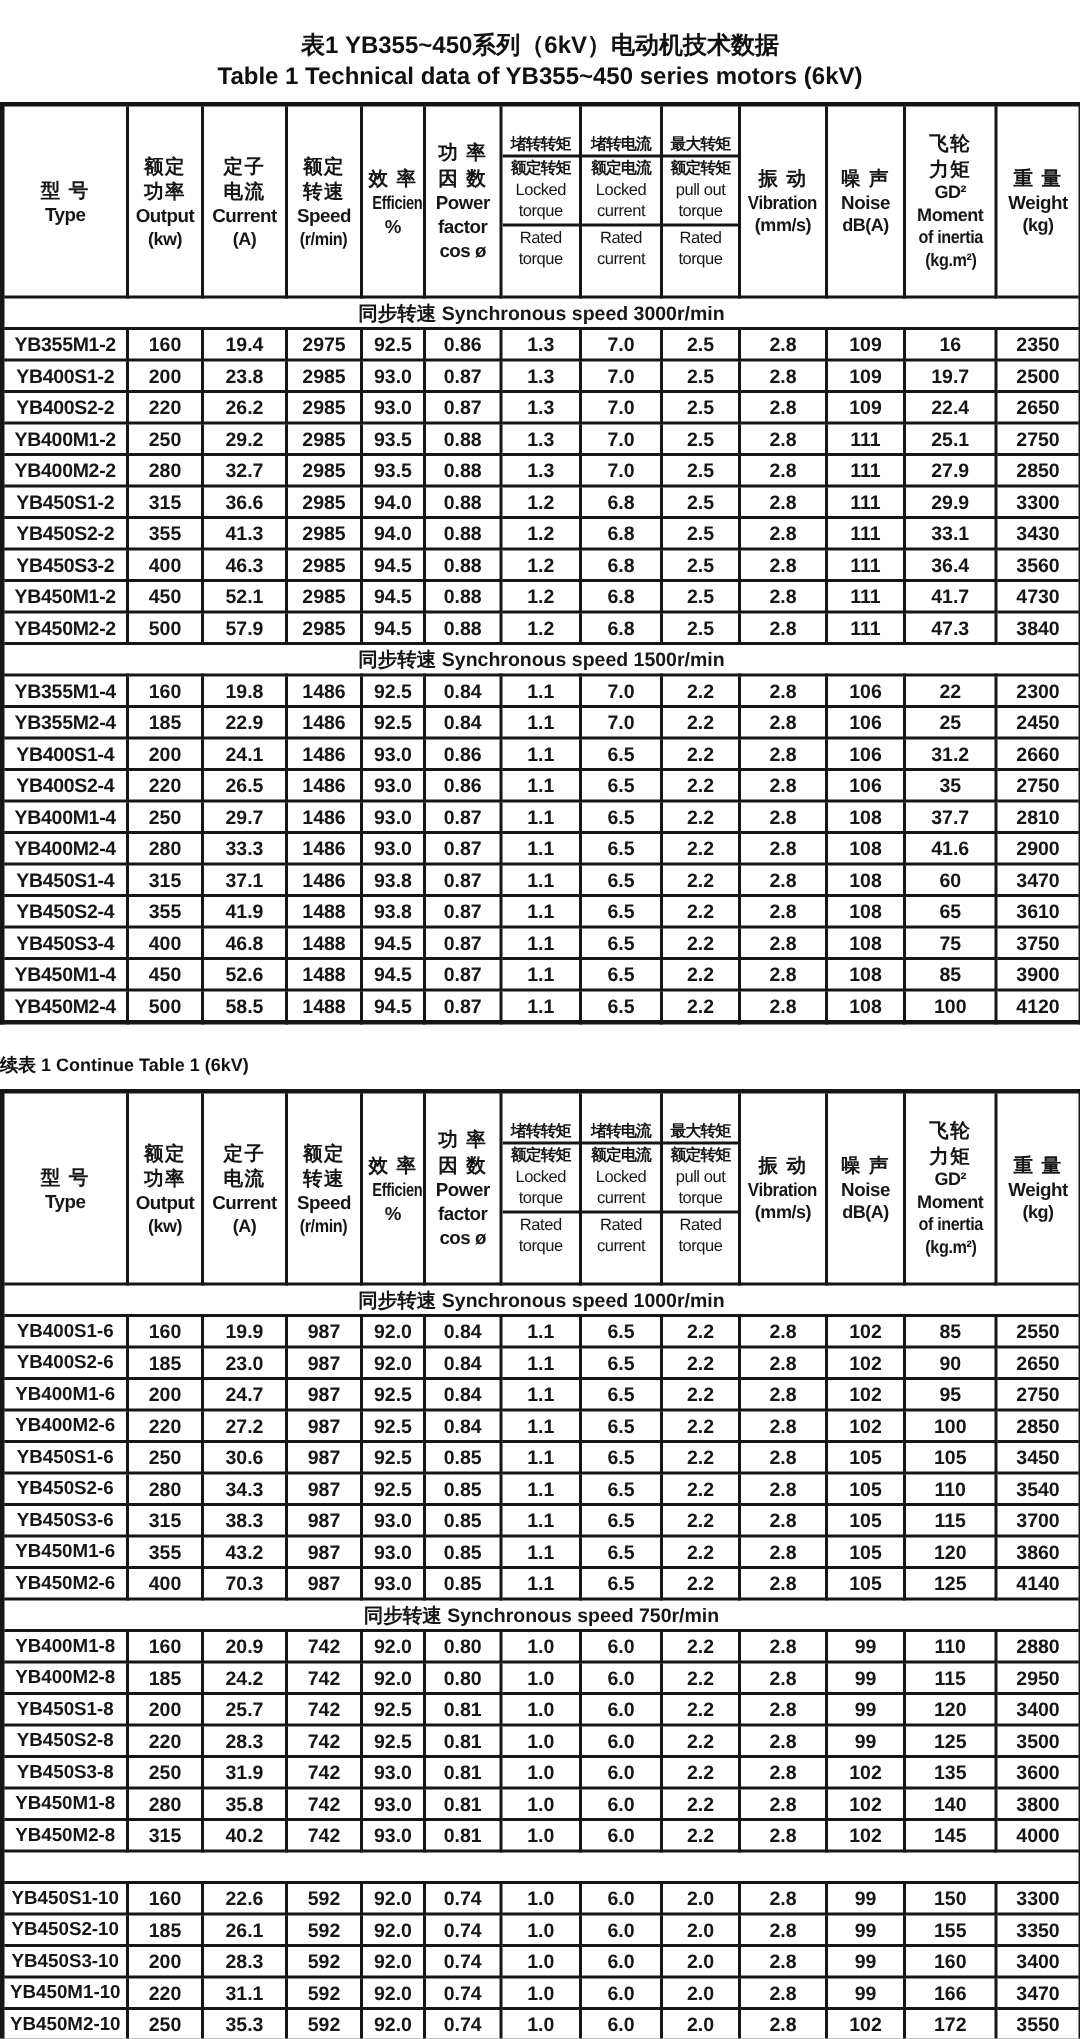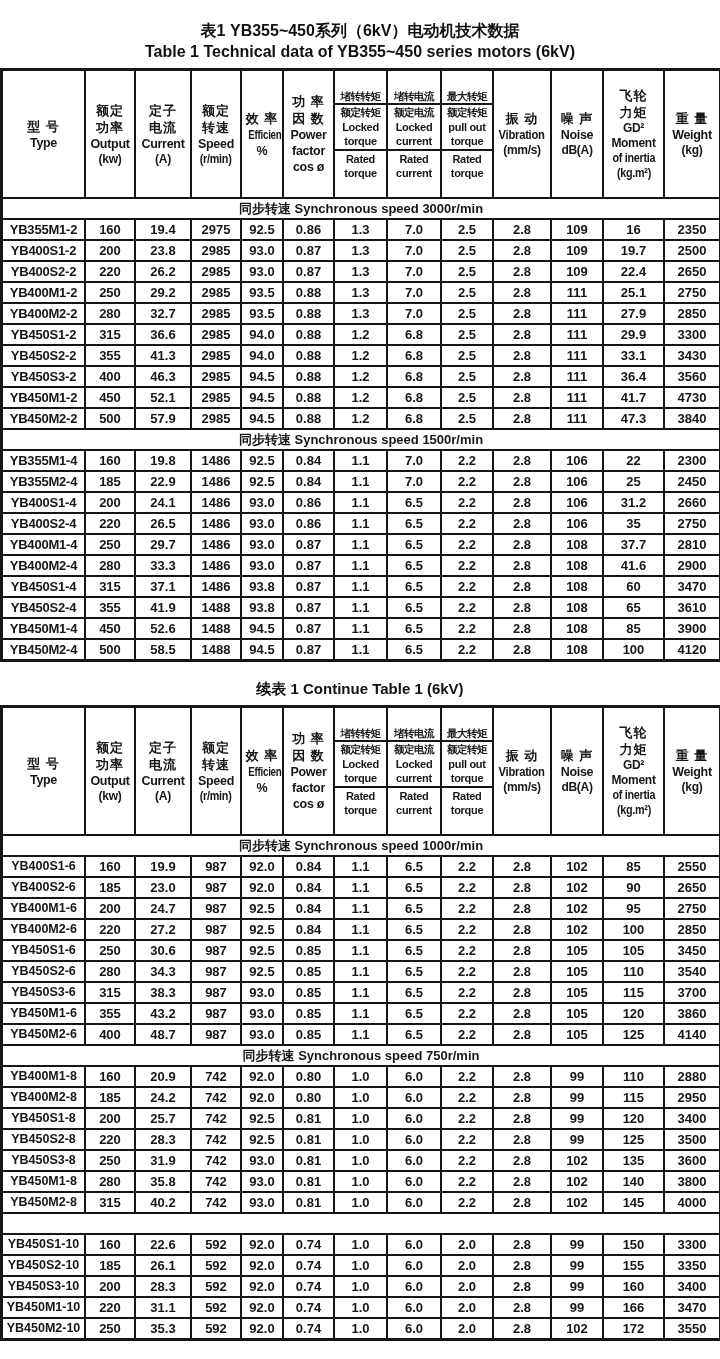--- a/index.html
+++ b/index.html
@@ -1,40 +1,40 @@
 <!DOCTYPE html>
 <html><head>
 <meta charset="utf-8">
 <style>
   html,body{margin:0;padding:0;background:#ffffff;}
   body{width:720px;height:1359px;font-family:"Liberation Sans","DejaVu Sans",sans-serif;color:#111;}
   .page{width:720px;}
   .titles{padding-top:20px;text-align:center;}
   .title-line{font-size:16px;font-weight:bold;line-height:21px;}
-  .cont-title{margin-top:17px;margin-bottom:6px;text-align:center;font-size:15px;font-weight:bold;line-height:20px;}
+  .cont-title{margin-top:17px;margin-bottom:6px;font-size:12px;font-weight:bold;line-height:20px;}
   table.spec{border-collapse:collapse;table-layout:fixed;margin:6px auto 0 auto;width:692px;border:3px solid #161616;}
   table.spec th,table.spec td{border:2px solid #161616;padding:0;text-align:center;vertical-align:middle;color:#161616;overflow:hidden;}
   table.spec th{height:126px;font-weight:bold;}
   table.spec td{height:19px;font-size:13px;font-weight:bold;line-height:19px;white-space:nowrap;}
   td.section-cell{font-size:13px;font-weight:bold;}
   td.blank-section{height:19px;}
   .t2 td.type-cell{font-weight:bold;font-size:12.5px;}
   .t1 td.type-cell{font-weight:bold;letter-spacing:-0.2px;}
   
   .c0{width:81px}.c1{width:48px}.c2{width:54px}.c3{width:48px}.c4{width:40px}.c5{width:49px}
   .c6{width:51px}.c7{width:52px}.c8{width:50px}.c9{width:56px}.c10{width:50px}.c11{width:59px}.c12{width:54px}
   
   .h-zh{font-size:13px;line-height:17px;letter-spacing:1px;}
   .h-en{font-size:12.5px;line-height:16px;letter-spacing:-0.3px;}
   .h-unit{font-size:12px;line-height:15px;letter-spacing:-0.3px;}
   .cond{display:inline-block;transform:scaleX(0.78);transform-origin:50% 50%;white-space:nowrap;}
   .cond2{display:inline-block;transform:scaleX(0.9);transform-origin:50% 50%;white-space:nowrap;}
   .frac{display:flex;flex-direction:column;justify-content:center;height:100%;}
   .fr-zh{font-size:10.5px;line-height:14px;font-weight:bold;letter-spacing:-0.5px;white-space:nowrap;text-align:center;}
-  .fr-en{font-size:11px;line-height:14px;font-weight:bold;letter-spacing:-0.3px;padding:1px 0;}
+  .fr-en{font-size:11px;line-height:14px;font-weight:normal;letter-spacing:-0.3px;padding:1px 0;}
   .fr-line{border-bottom:2px solid #161616;}
   .fr-top{padding-top:2px;}
 </style>
 </head>
 <body>
 
 <div class="page">
   <div class="titles">
     <div class="title-line">表1 YB355~450系列（6kV）电动机技术数据</div>
     <div class="title-line">Table 1 Technical data of YB355~450 series motors (6kV)</div>
@@ -397,20 +397,35 @@
           <td class="c5">0.87</td>
           <td class="c6">1.1</td>
           <td class="c7">6.5</td>
           <td class="c8">2.2</td>
           <td class="c9">2.8</td>
           <td class="c10">108</td>
           <td class="c11">65</td>
           <td class="c12">3610</td>
         </tr>
         <tr>
+          <td class="type-cell c0">YB450S3-4</td>
+          <td class="c1">400</td>
+          <td class="c2">46.8</td>
+          <td class="c3">1488</td>
+          <td class="c4">94.5</td>
+          <td class="c5">0.87</td>
+          <td class="c6">1.1</td>
+          <td class="c7">6.5</td>
+          <td class="c8">2.2</td>
+          <td class="c9">2.8</td>
+          <td class="c10">108</td>
+          <td class="c11">75</td>
+          <td class="c12">3750</td>
+        </tr>
+        <tr>
           <td class="type-cell c0">YB450M1-4</td>
           <td class="c1">450</td>
           <td class="c2">52.6</td>
           <td class="c3">1488</td>
           <td class="c4">94.5</td>
           <td class="c5">0.87</td>
           <td class="c6">1.1</td>
           <td class="c7">6.5</td>
           <td class="c8">2.2</td>
           <td class="c9">2.8</td>
@@ -644,21 +659,21 @@
           <td class="c7">6.5</td>
           <td class="c8">2.2</td>
           <td class="c9">2.8</td>
           <td class="c10">105</td>
           <td class="c11">120</td>
           <td class="c12">3860</td>
         </tr>
         <tr>
           <td class="type-cell c0">YB450M2-6</td>
           <td class="c1">400</td>
-          <td class="c2">48.7</td>
+          <td class="c2">70.3</td>
           <td class="c3">987</td>
           <td class="c4">93.0</td>
           <td class="c5">0.85</td>
           <td class="c6">1.1</td>
           <td class="c7">6.5</td>
           <td class="c8">2.2</td>
           <td class="c9">2.8</td>
           <td class="c10">105</td>
           <td class="c11">125</td>
           <td class="c12">4140</td>

